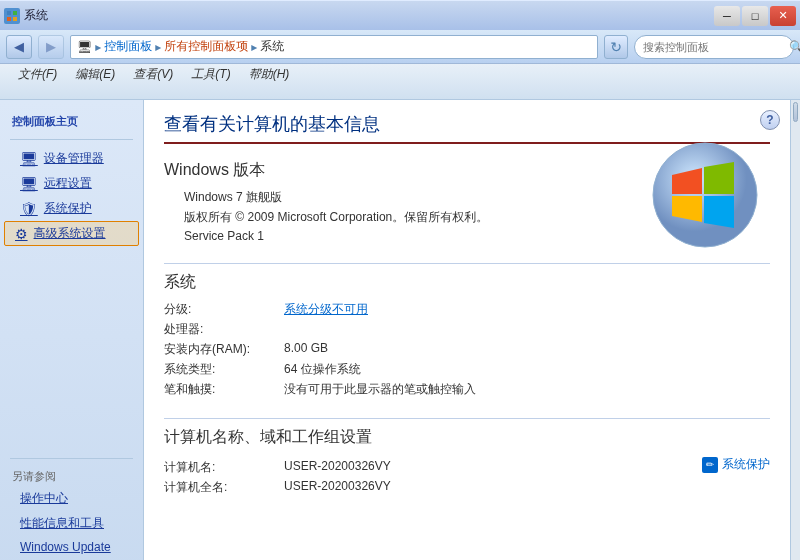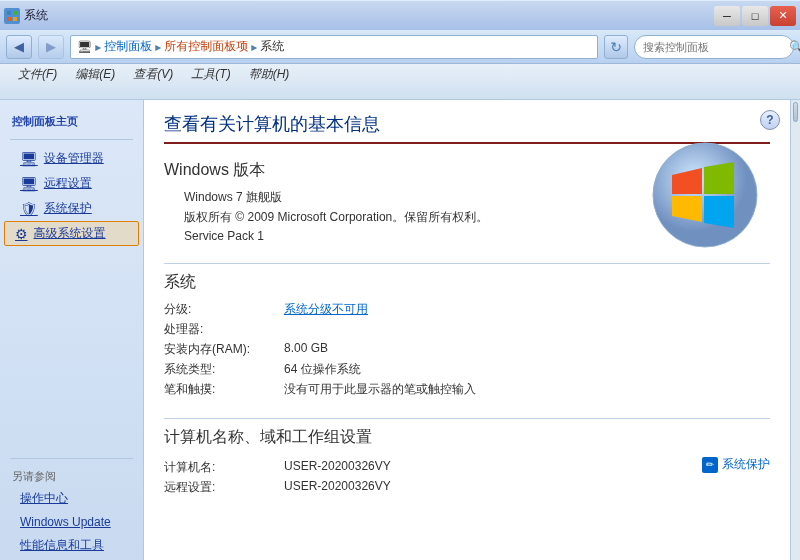--- a/index.html
+++ b/index.html
@@ -344,24 +344,24 @@
       <span>高级系统设置</span>
     </div>
 
     <div class="sidebar-bottom">
       <div class="sidebar-divider"></div>
       <div class="sidebar-small-title">另请参阅</div>
       <div class="sidebar-item">
         <span>操作中心</span>
       </div>
       <div class="sidebar-item">
+        <span>性能信息和工具</span>
+      </div>
+      <div class="sidebar-item">
         <span>Windows Update</span>
-      </div>
-      <div class="sidebar-item">
-        <span>性能信息和工具</span>
       </div>
     </div>
   </div>
 
   <div class="content">
 
     <div class="help-icon">?</div>
 
     <div class="win-logo">
       <svg viewBox="0 0 110 110" xmlns="http://www.w3.org/2000/svg">
@@ -427,21 +427,21 @@
 
     <div class="section-block">
       <div class="section-label">计算机名称、域和工作组设置</div>
       <div style="display:flex; align-items:flex-start; justify-content:space-between">
         <div>
           <div class="info-row">
             <span class="info-label">计算机名:</span>
             <span class="info-value">USER-20200326VY</span>
           </div>
           <div class="info-row">
-            <span class="info-label">远程设置:</span>
+            <span class="info-label">计算机全名:</span>
             <span class="info-value">USER-20200326VY</span>
           </div>
         </div>
         <a class="change-btn">
           <div class="change-btn-icon">✏</div>
           <span>系统保护</span>
         </a>
       </div>
     </div>
   </div>

